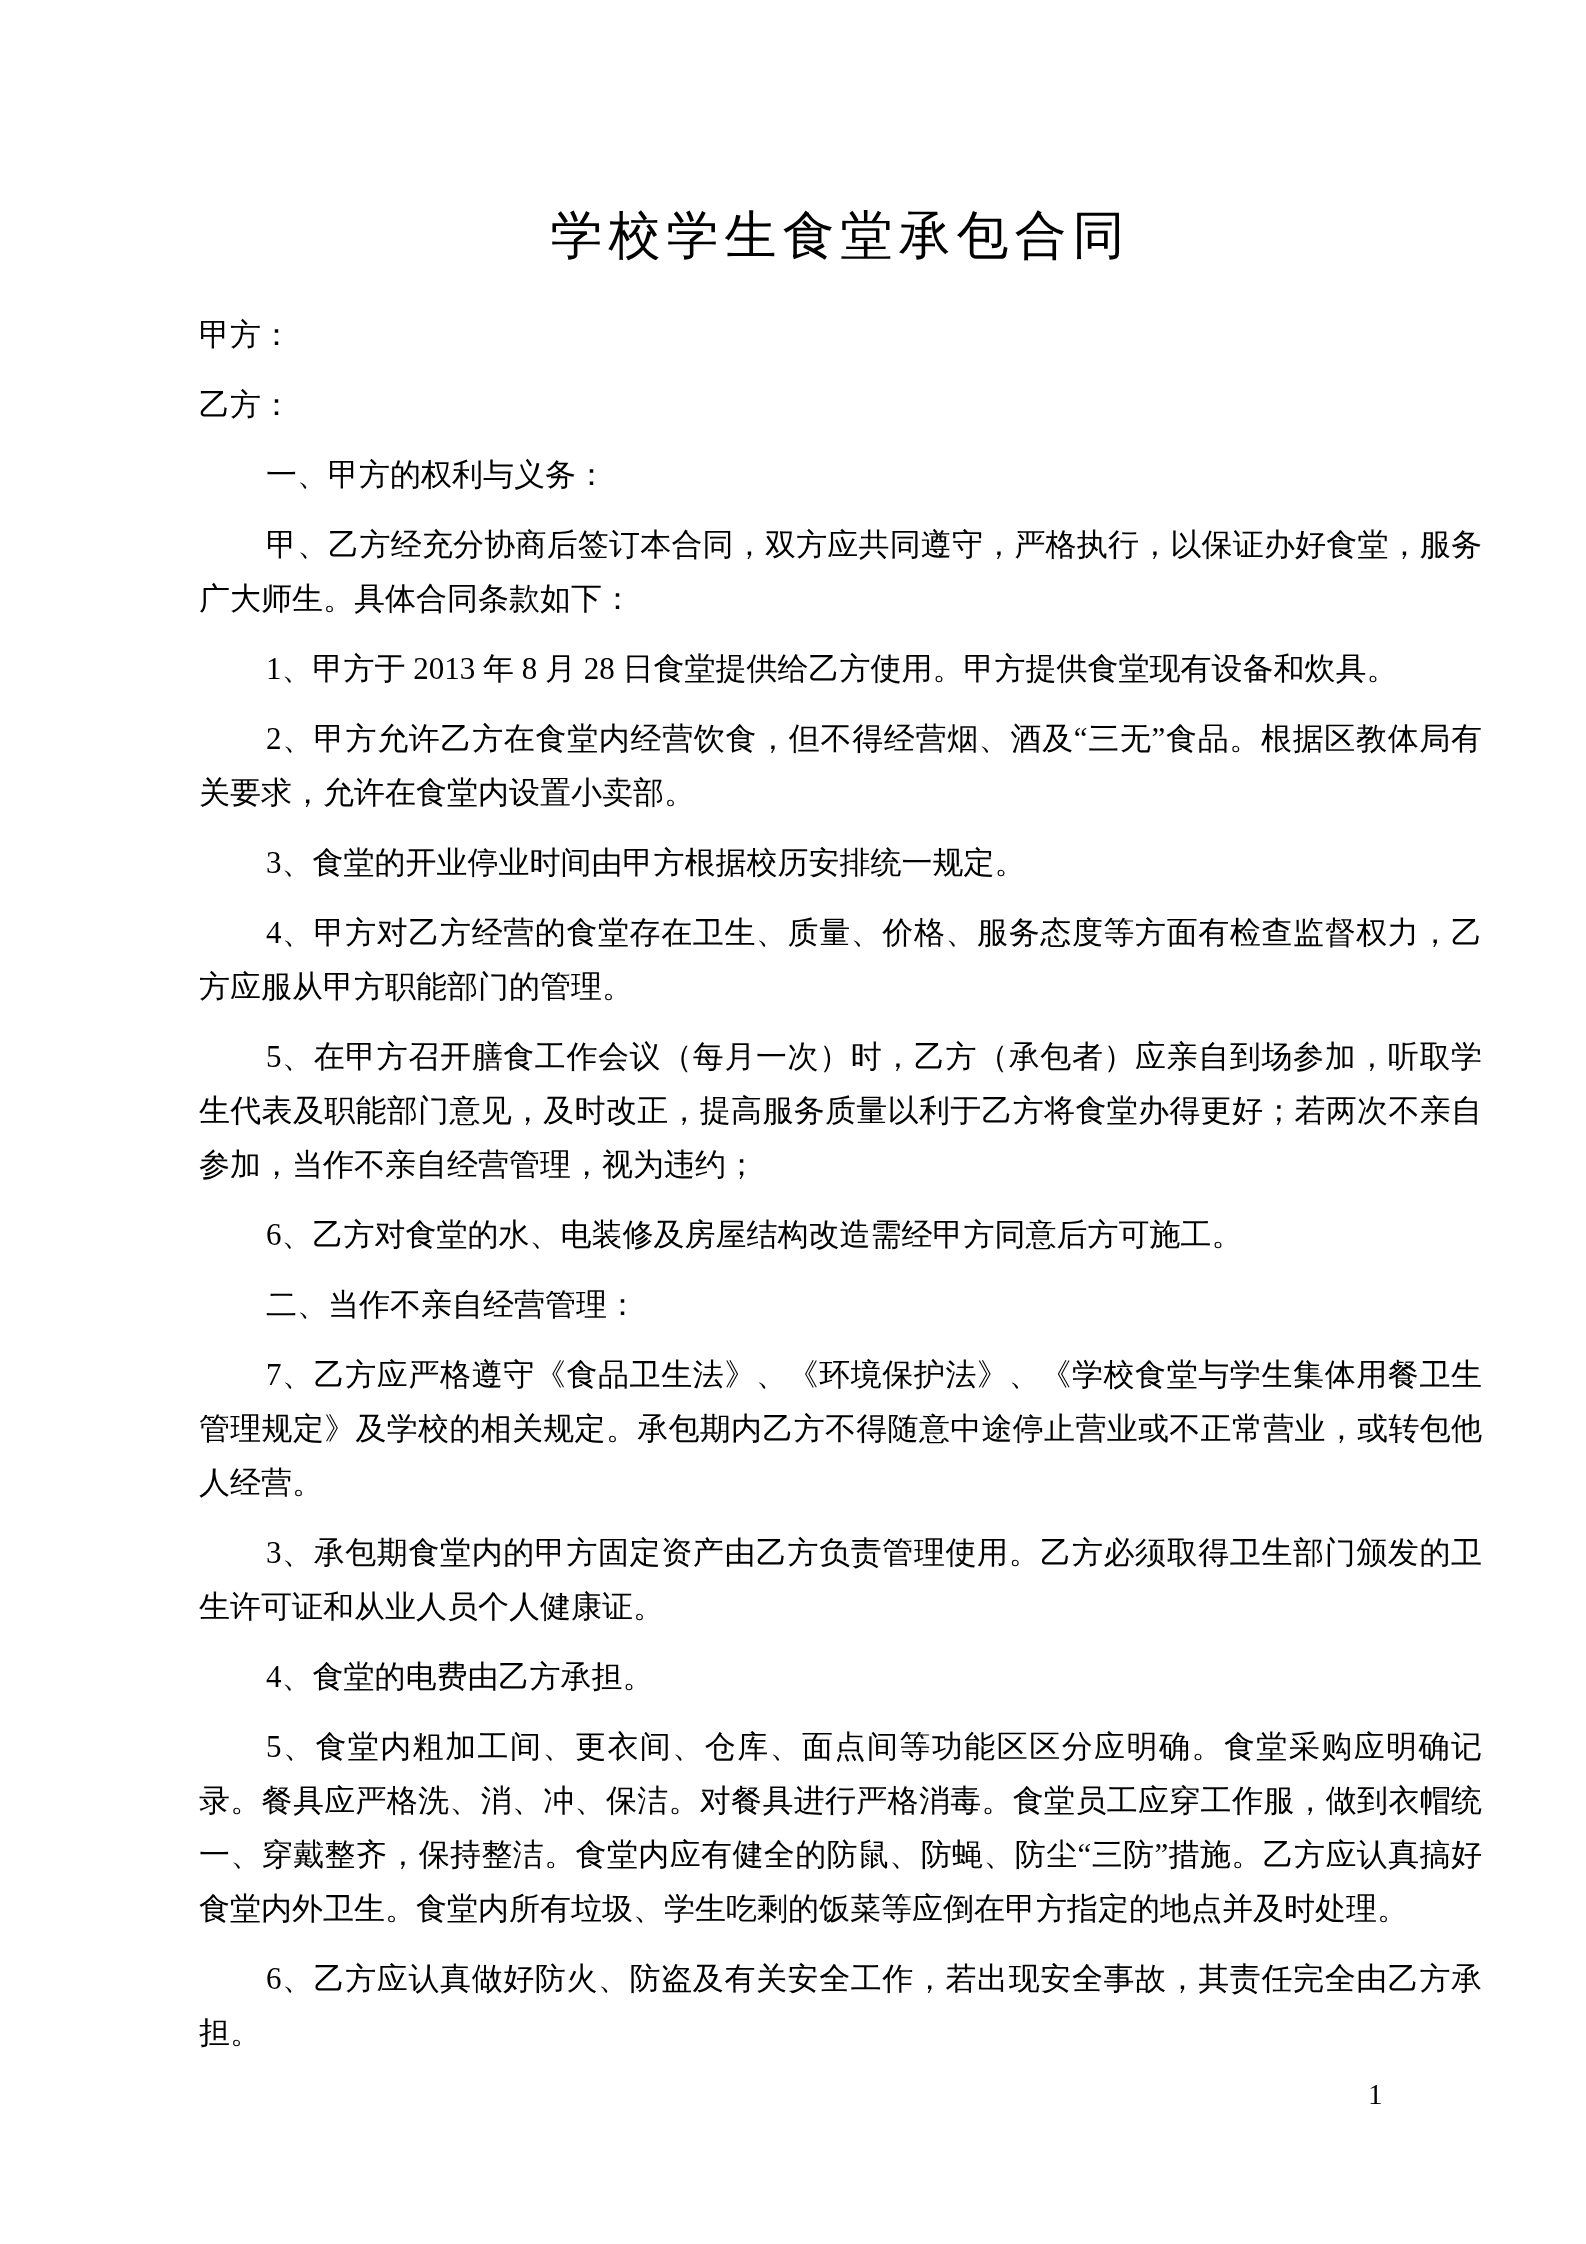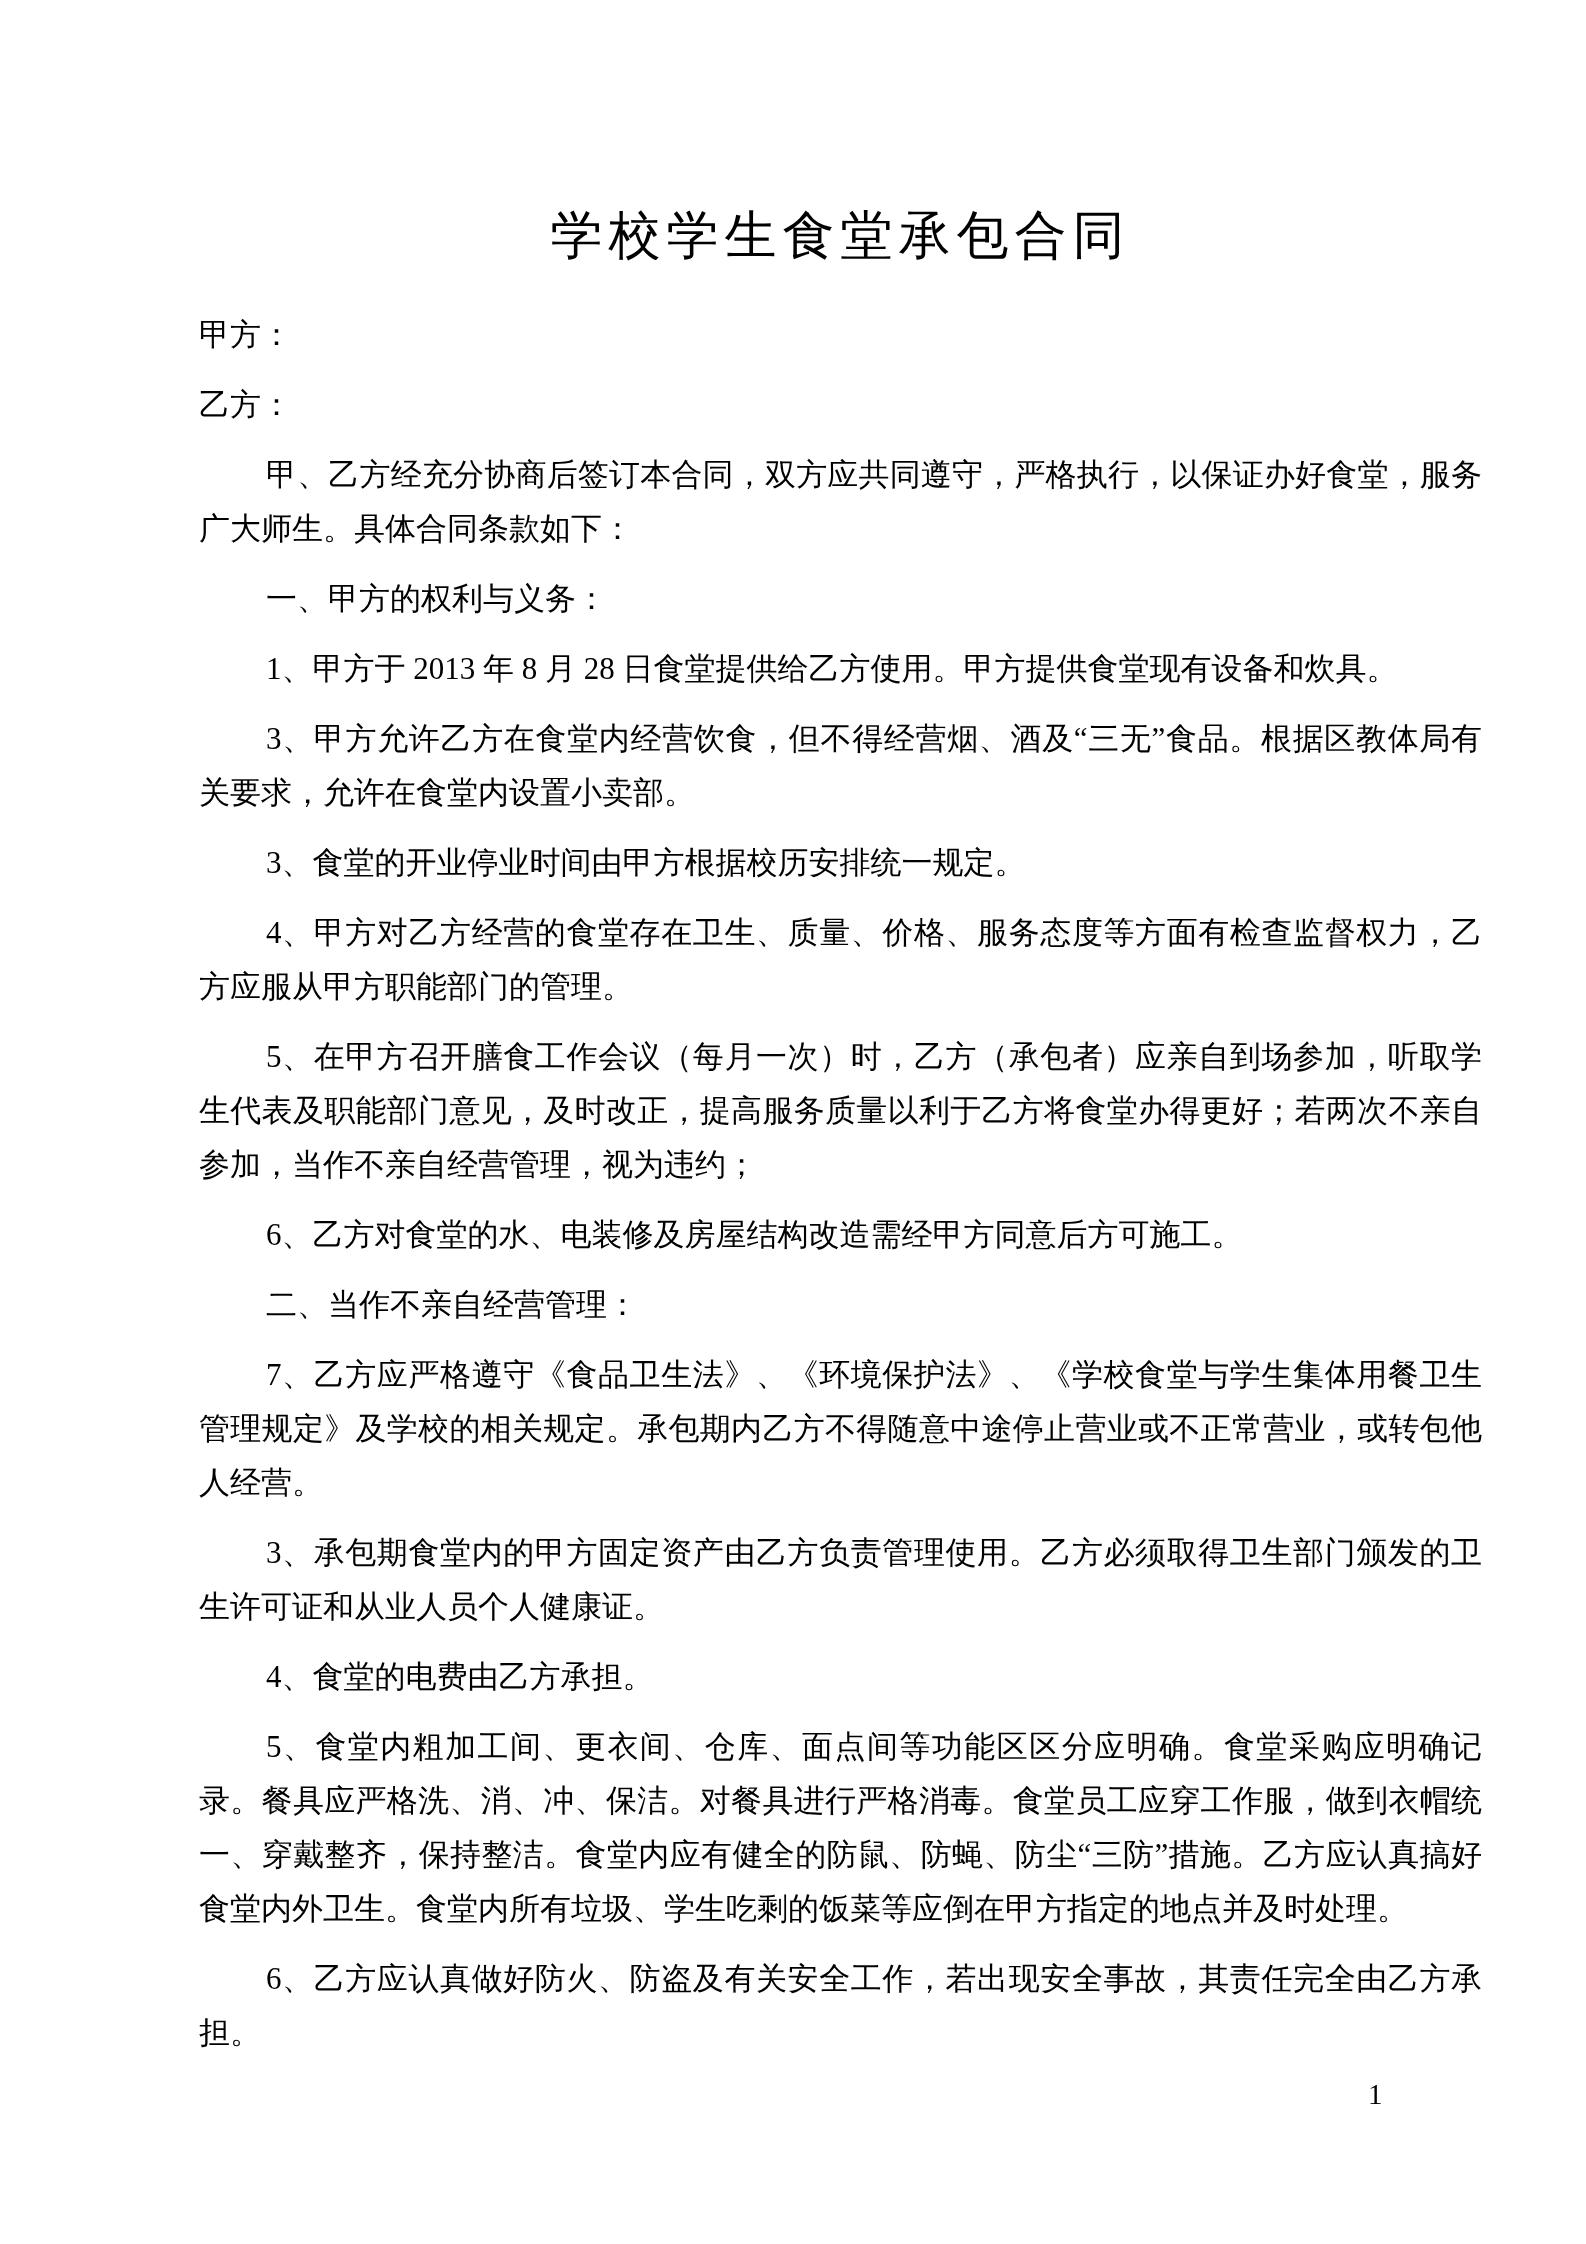--- a/index.html
+++ b/index.html
@@ -49,24 +49,24 @@
 </style>
 </head>
 <body>
 
 <div class="page">
   <h1 class="doc-title">学校学生食堂承包合同</h1>
 
   <div class="content">
     <p>甲方：</p>
     <p>乙方：</p>
+    <p class="ind">一、甲方的权利与义务：</p>
     <p class="ind">甲、乙方经充分协商后签订本合同，双方应共同遵守，严格执行，以保证办好食堂，服务广大师生。具体合同条款如下：</p>
-    <p class="ind">一、甲方的权利与义务：</p>
     <p class="ind">1、甲方于 2013 年 8 月 28 日食堂提供给乙方使用。甲方提供食堂现有设备和炊具。</p>
-    <p class="ind">3、甲方允许乙方在食堂内经营饮食，但不得经营烟、酒及“三无”食品。根据区教体局有关要求，允许在食堂内设置小卖部。</p>
+    <p class="ind">2、甲方允许乙方在食堂内经营饮食，但不得经营烟、酒及“三无”食品。根据区教体局有关要求，允许在食堂内设置小卖部。</p>
     <p class="ind">3、食堂的开业停业时间由甲方根据校历安排统一规定。</p>
     <p class="ind">4、甲方对乙方经营的食堂存在卫生、质量、价格、服务态度等方面有检查监督权力，乙方应服从甲方职能部门的管理。</p>
     <p class="ind">5、在甲方召开膳食工作会议（每月一次）时，乙方（承包者）应亲自到场参加，听取学生代表及职能部门意见，及时改正，提高服务质量以利于乙方将食堂办得更好；若两次不亲自参加，当作不亲自经营管理，视为违约；</p>
     <p class="ind">6、乙方对食堂的水、电装修及房屋结构改造需经甲方同意后方可施工。</p>
     <p class="ind">二、当作不亲自经营管理：</p>
     <p class="ind">7、乙方应严格遵守《食品卫生法》、《环境保护法》、《学校食堂与学生集体用餐卫生管理规定》及学校的相关规定。承包期内乙方不得随意中途停止营业或不正常营业，或转包他人经营。</p>
     <p class="ind">3、承包期食堂内的甲方固定资产由乙方负责管理使用。乙方必须取得卫生部门颁发的卫生许可证和从业人员个人健康证。</p>
     <p class="ind">4、食堂的电费由乙方承担。</p>
     <p class="ind">5、食堂内粗加工间、更衣间、仓库、面点间等功能区区分应明确。食堂采购应明确记录。餐具应严格洗、消、冲、保洁。对餐具进行严格消毒。食堂员工应穿工作服，做到衣帽统一、穿戴整齐，保持整洁。食堂内应有健全的防鼠、防蝇、防尘“三防”措施。乙方应认真搞好食堂内外卫生。食堂内所有垃圾、学生吃剩的饭菜等应倒在甲方指定的地点并及时处理。</p>
     <p class="ind">6、乙方应认真做好防火、防盗及有关安全工作，若出现安全事故，其责任完全由乙方承担。</p>

